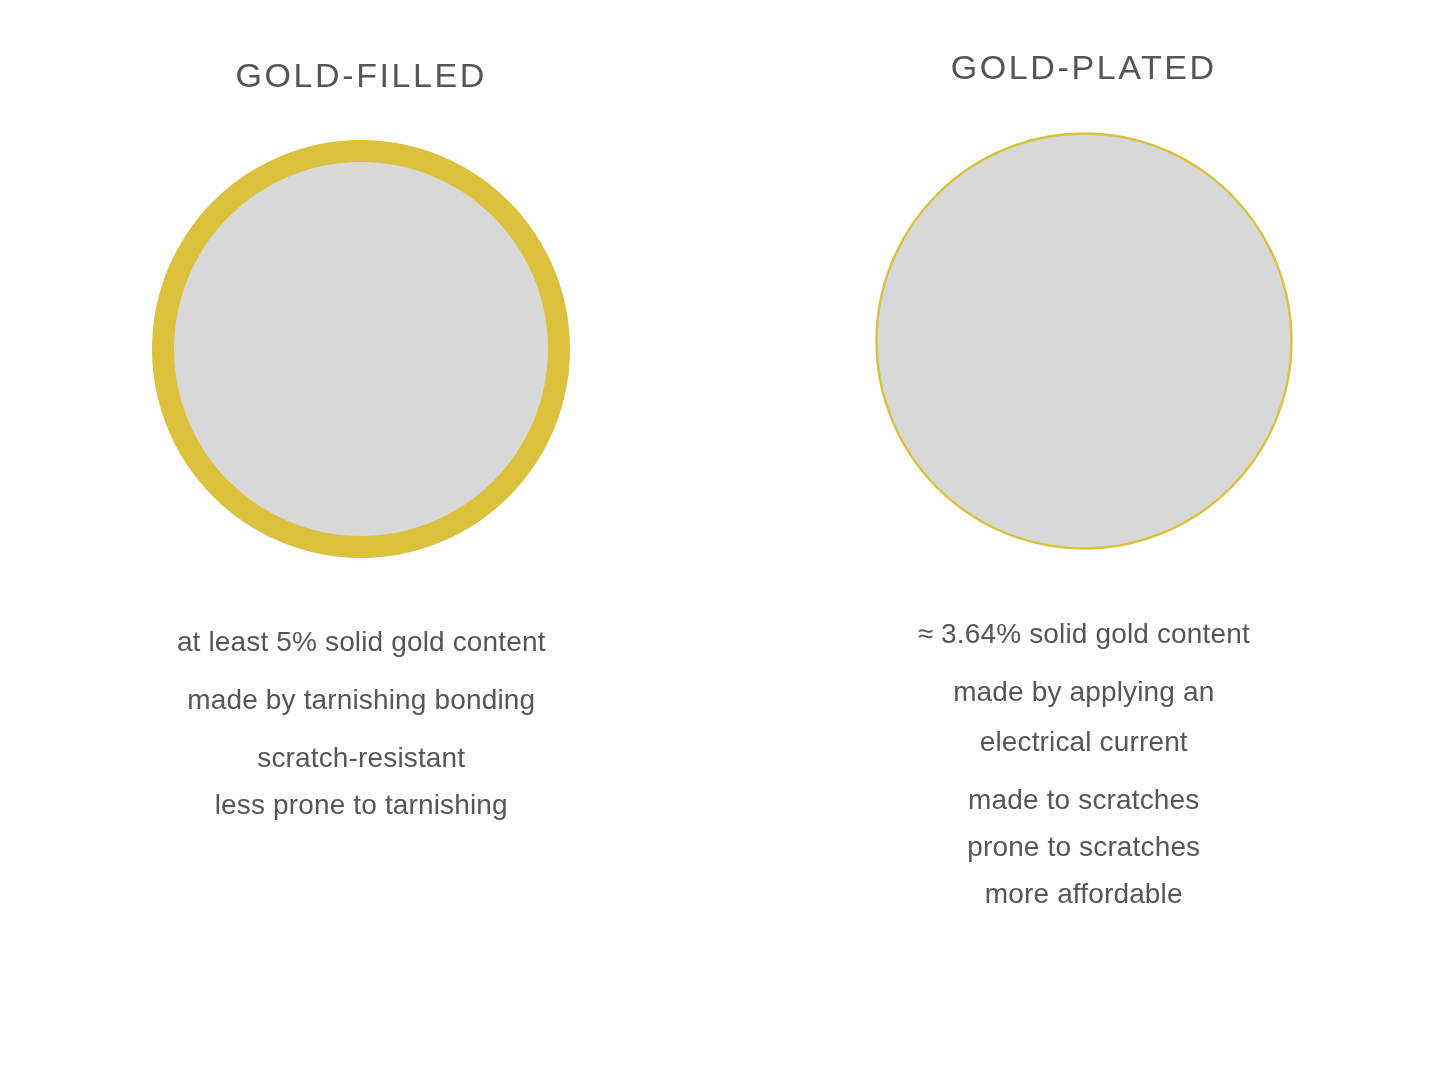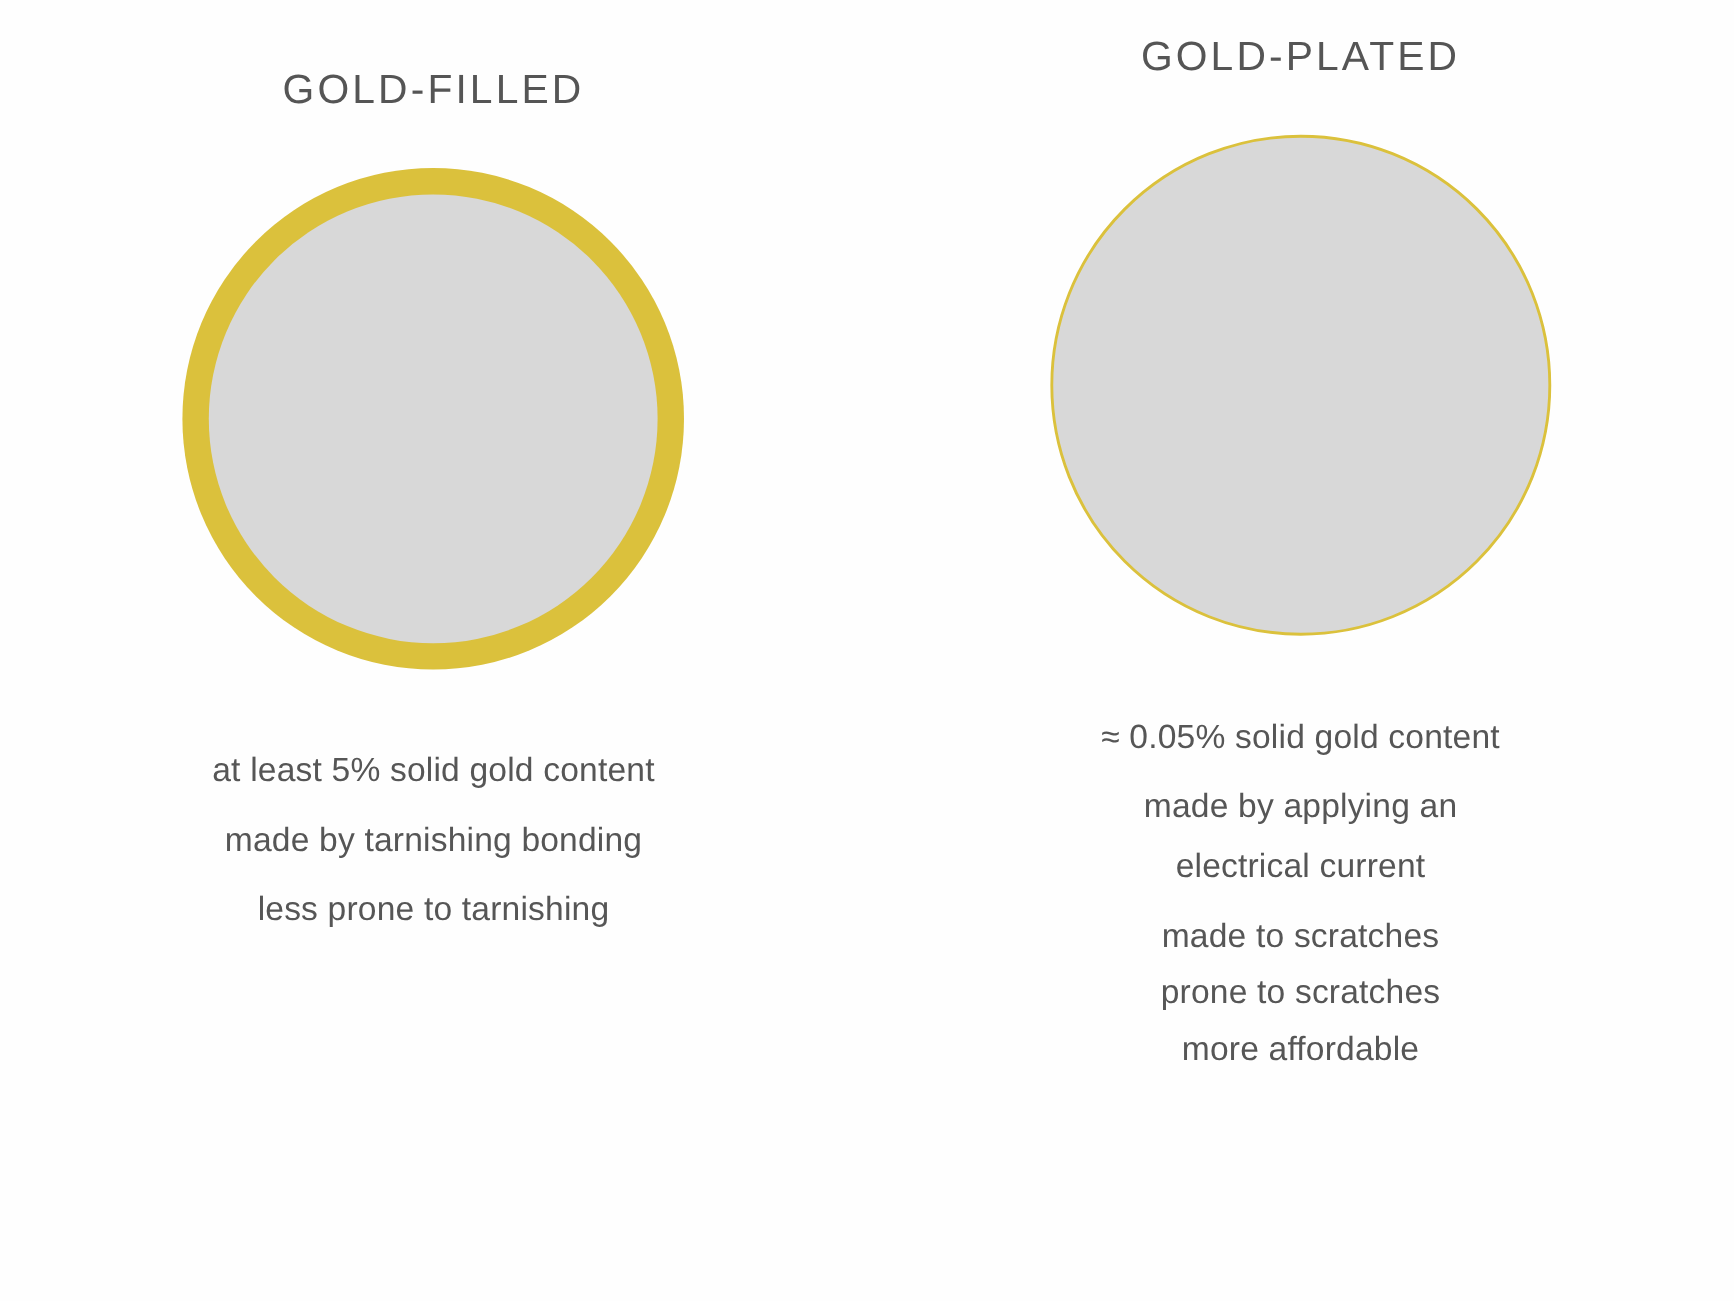--- a/index.html
+++ b/index.html
@@ -25,21 +25,21 @@
 
   .column {
     flex: 1 1 50%;
     display: flex;
     flex-direction: column;
     align-items: center;
     box-sizing: border-box;
   }
 
   .col-left  { padding-top: 58px; }
-  .col-right { padding-top: 30px; }
+  .col-right { padding-top: 50px; }
 
   .col-title {
     font-size: 34px;
     font-weight: 400;
     letter-spacing: 2.6px;
     color: #555555;
     text-transform: uppercase;
     line-height: 1;
     white-space: nowrap;
     margin: 0;
@@ -101,37 +101,38 @@
 
         <circle cx="210" cy="210" r="209" fill="#dbc13c"></circle>
 
         <circle cx="210" cy="210" r="187" fill="#d8d8d8"></circle>
       </svg>
     </div>
 
     <ul class="attr-list">
       <li class="attr-item">at least 5% solid gold content</li>
       <li class="attr-item wrap">made by tarnishing bonding</li>
+      <li class="attr-item">scratch-resistant</li>
       <li class="attr-item">less prone to tarnishing</li>
     </ul>
   </div>
 
   <div class="column col-right">
 
     <h2 class="col-title">GOLD-PLATED</h2>
 
     <div class="disc-wrap">
       <svg class="disc" width="420" height="420" viewBox="0 0 420 420">
 
         <circle cx="210" cy="210" r="207.5" fill="#d8d8d8" stroke="#dbc13c" stroke-width="2.4"></circle>
       </svg>
     </div>
 
     <ul class="attr-list">
-      <li class="attr-item">≈ 0.05% solid gold content</li>
+      <li class="attr-item">≈ 3.64% solid gold content</li>
       <li class="attr-item wrap">made by applying an electrical current</li>
       <li class="attr-item">made to scratches</li>
       <li class="attr-item">prone to scratches</li>
       <li class="attr-item">more affordable</li>
     </ul>
   </div>
 
 </div>
 
 </body></html>

